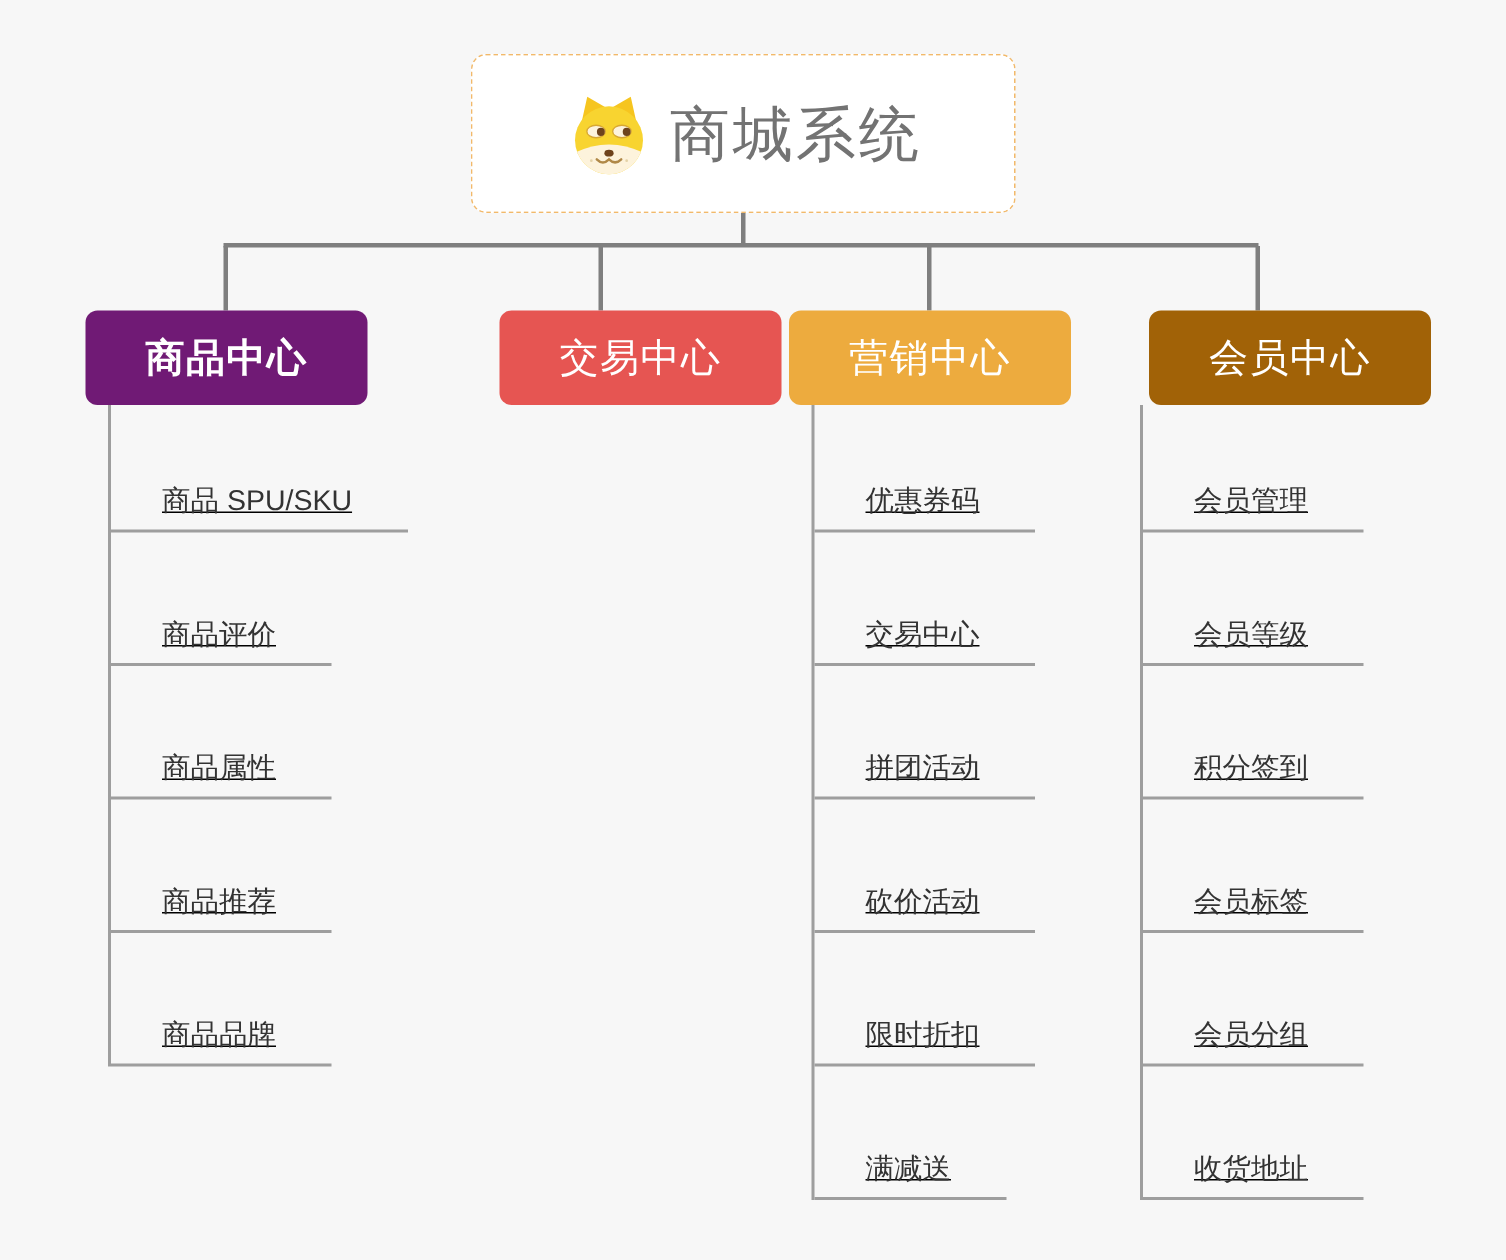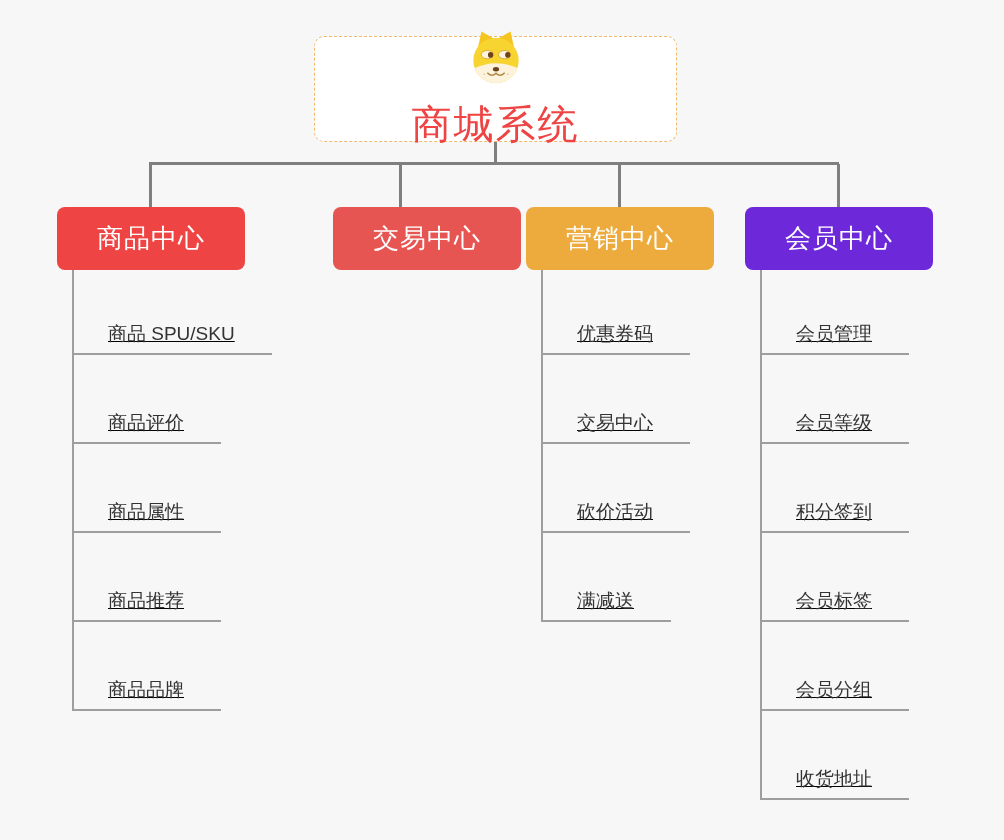--- a/index.html
+++ b/index.html
@@ -45,21 +45,21 @@
   .child-label{
     display:inline-block;border-bottom:2px solid #9e9e9e;
     padding:0 37px 6px 34px;font-size:19px;color:#333333;white-space:nowrap;
   }
 </style>
 </head>
 <body>
 
 <div class="canvas">
 
-  <div class="root" style="color: #ef4444; border-color: rgb(242, 185, 106); flex-direction: column;">
+  <div class="root" style="color: #737373; border-color: rgb(242, 185, 106);">
     <span class="root-icon">
       <svg viewBox="0 0 64 64" xmlns="http://www.w3.org/2000/svg">
         <defs>
             <clipPath id="headClip">
               <circle cx="32" cy="37" r="25"></circle>
             </clipPath>
           </defs>
         <path d="M12 23 L16 5 L30 13 Z" fill="#f6c51f"></path>
         <path d="M52 23 L48 5 L34 13 Z" fill="#f6c51f"></path>
         <circle cx="32" cy="37" r="25" fill="#f8d430"></circle>
@@ -78,21 +78,21 @@
   </div>
 
   <div class="conn conn-stub" style="background-color: rgb(127, 127, 127);"></div>
   <div class="conn conn-hbar" style="background-color: rgb(127, 127, 127);"></div>
   <div class="conn conn-drop d0" style="background-color: rgb(127, 127, 127);"></div>
   <div class="conn conn-drop d1" style="background-color: rgb(127, 127, 127);"></div>
   <div class="conn conn-drop d2" style="background-color: rgb(127, 127, 127);"></div>
   <div class="conn conn-drop d3" style="background-color: rgb(127, 127, 127);"></div>
 
   <div class="branch b0">
-    <div class="branch-box" style="background-color: #ef4444;">商品中心</div>
+    <div class="branch-box" style="background-color: #701a75; font-weight: bold;">商品中心</div>
     <div class="children">
       <div class="child">
           <span class="child-label">商品 SPU/SKU</span>
         </div>
       <div class="child">
           <span class="child-label">商品评价</span>
         </div>
       <div class="child">
           <span class="child-label">商品属性</span>
         </div>
@@ -112,30 +112,36 @@
   <div class="branch b2">
     <div class="branch-box" style="background-color: rgb(237, 171, 62);">营销中心</div>
     <div class="children">
       <div class="child">
           <span class="child-label">优惠券码</span>
         </div>
       <div class="child">
           <span class="child-label">交易中心</span>
         </div>
       <div class="child">
+          <span class="child-label">拼团活动</span>
+        </div>
+      <div class="child">
           <span class="child-label">砍价活动</span>
+        </div>
+      <div class="child">
+          <span class="child-label">限时折扣</span>
         </div>
       <div class="child">
           <span class="child-label">满减送</span>
         </div>
     </div>
   </div>
 
   <div class="branch b3">
-    <div class="branch-box" style="background-color: #6d28d9;">会员中心</div>
+    <div class="branch-box" style="background-color: #a16207; margin-left: 21px;">会员中心</div>
     <div class="children">
       <div class="child">
           <span class="child-label">会员管理</span>
         </div>
       <div class="child">
           <span class="child-label">会员等级</span>
         </div>
       <div class="child">
           <span class="child-label">积分签到</span>
         </div>

